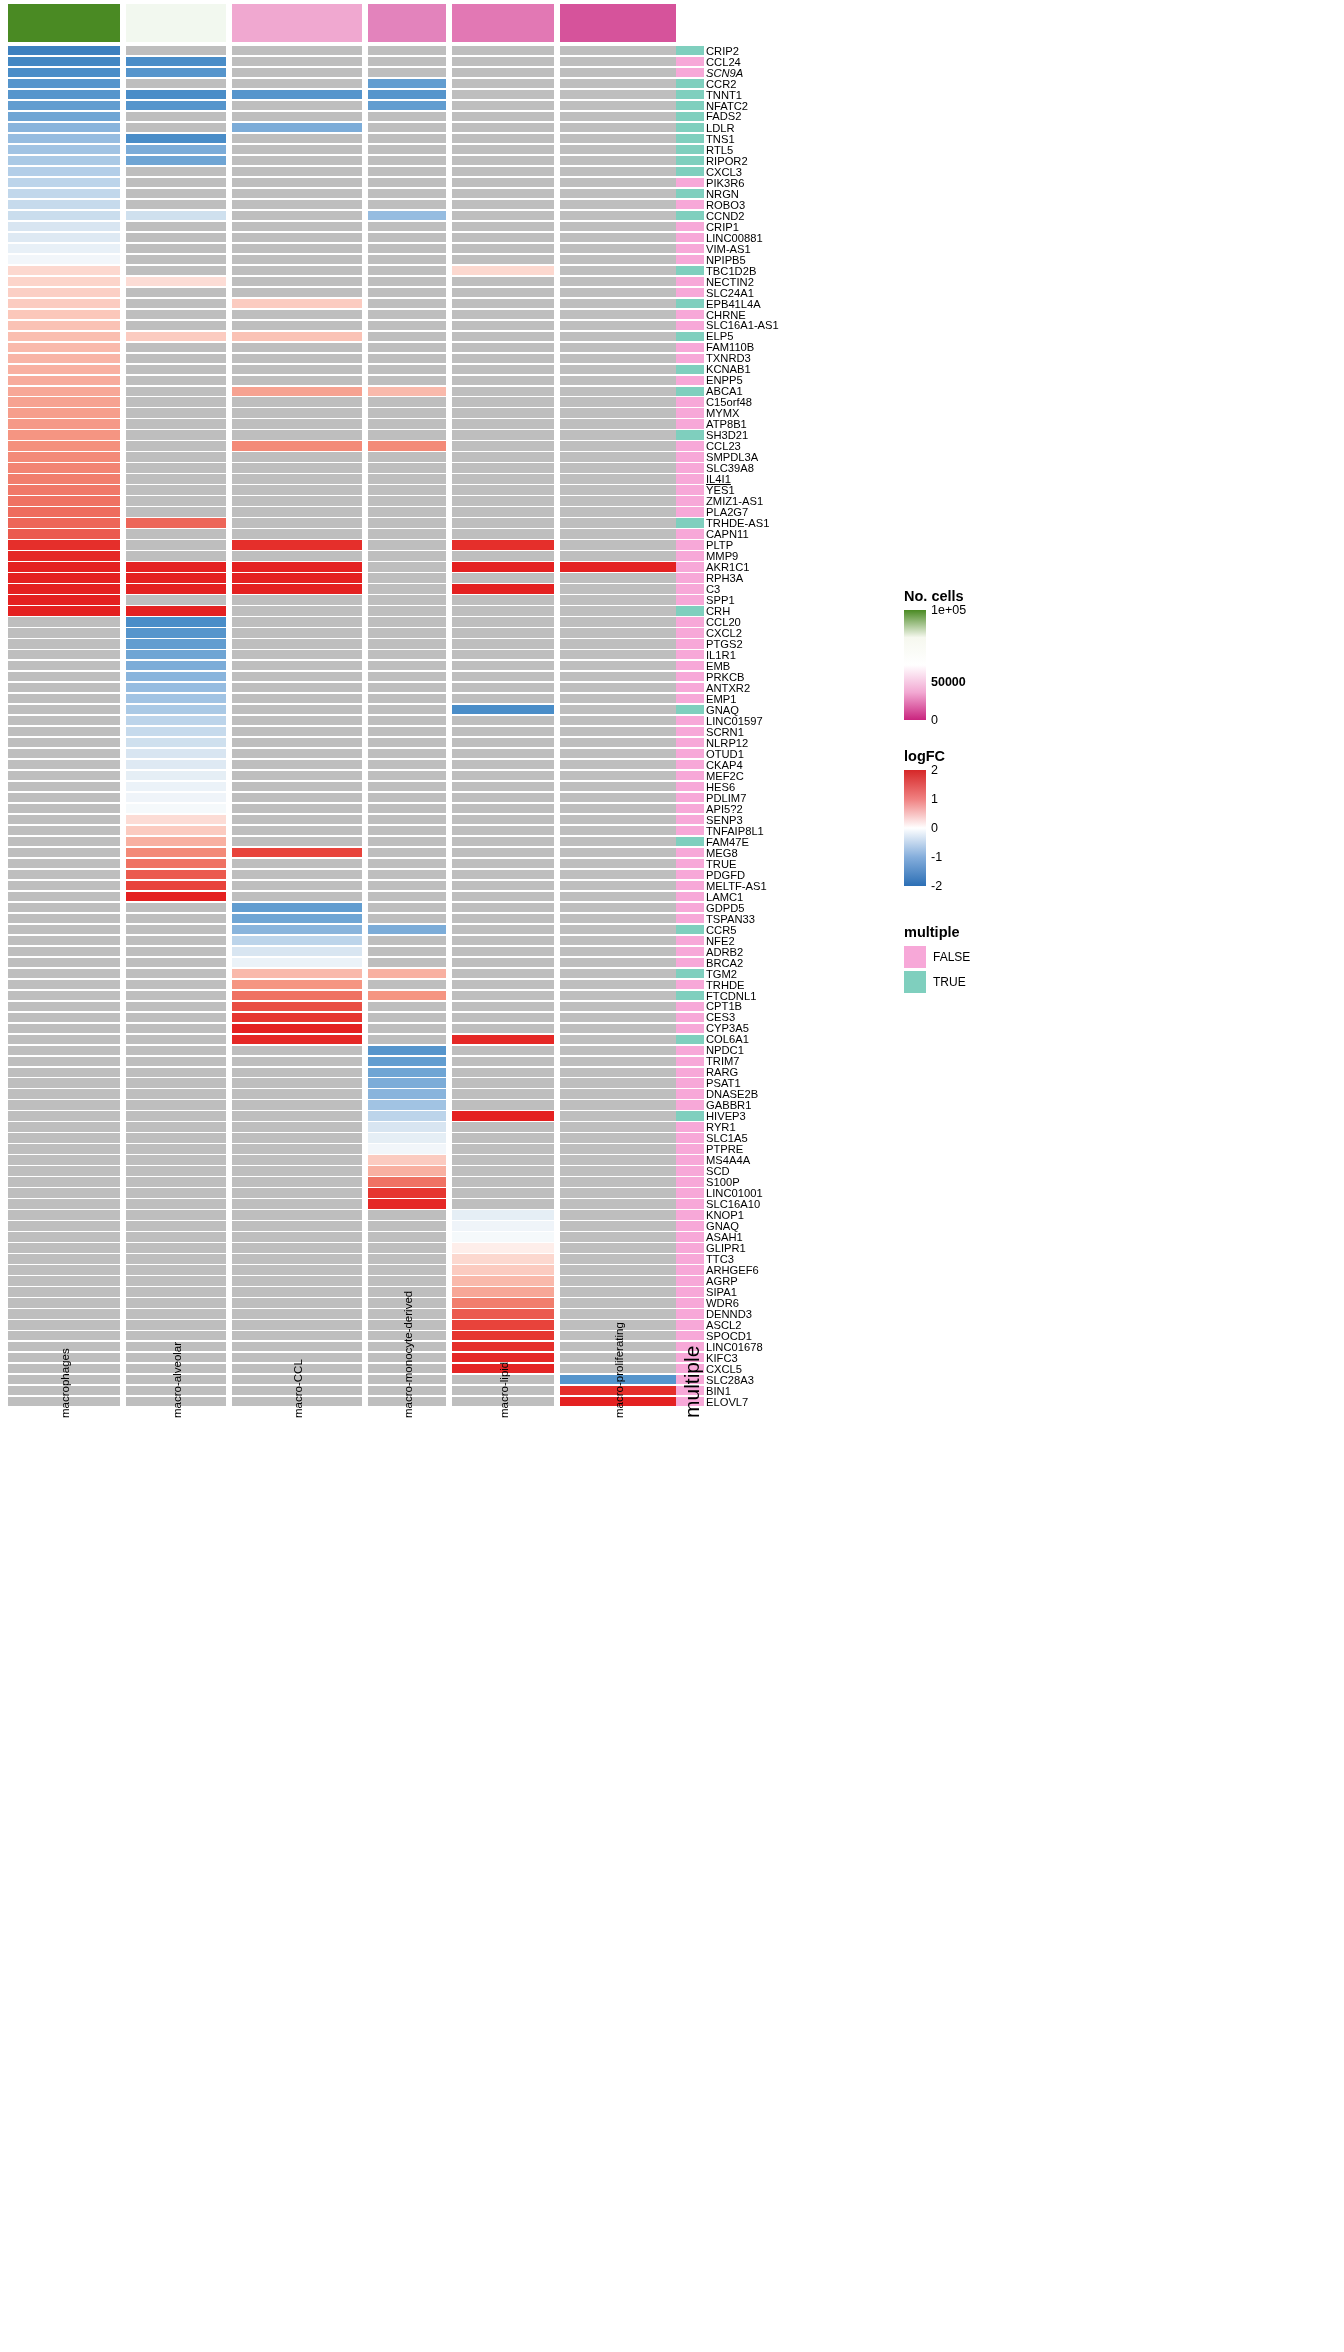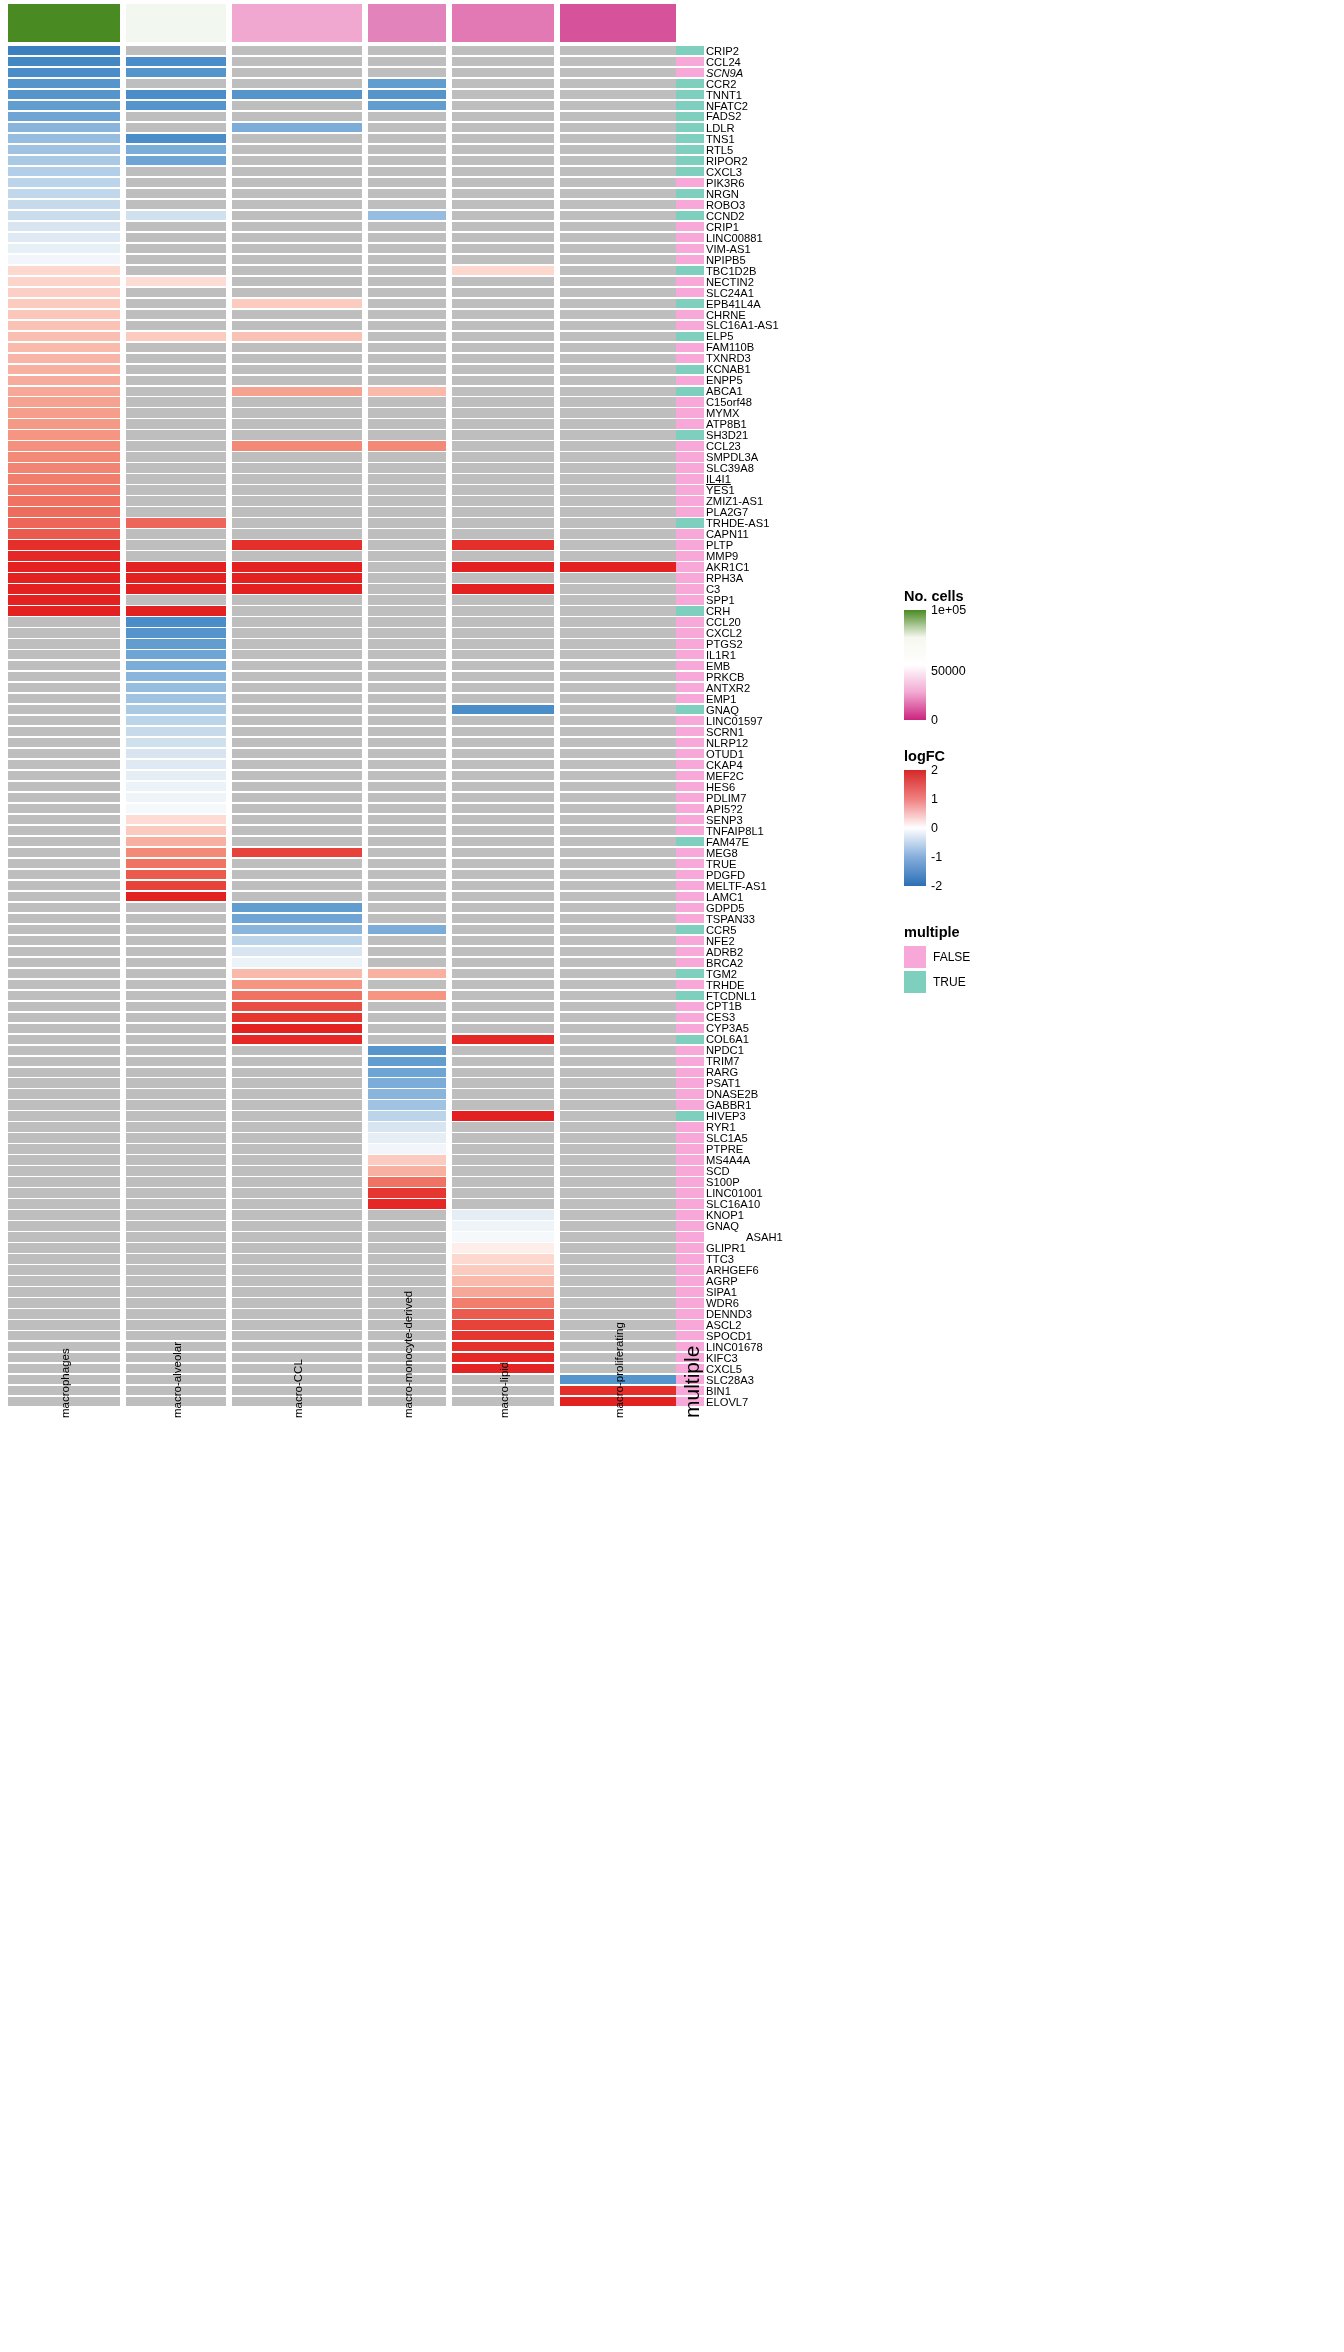--- a/index.html
+++ b/index.html
@@ -1038,21 +1038,21 @@
       <div class="gene-label" style="top: 1076.31px;">RYR1</div>
       <div class="gene-label" style="top: 1087.3px;">SLC1A5</div>
       <div class="gene-label" style="top: 1098.28px;">PTPRE</div>
       <div class="gene-label" style="top: 1109.26px;">MS4A4A</div>
       <div class="gene-label" style="top: 1120.25px;">SCD</div>
       <div class="gene-label" style="top: 1131.23px;">S100P</div>
       <div class="gene-label" style="top: 1142.21px;">LINC01001</div>
       <div class="gene-label" style="top: 1153.2px;">SLC16A10</div>
       <div class="gene-label" style="top: 1164.18px;">KNOP1</div>
       <div class="gene-label" style="top: 1175.17px;">GNAQ</div>
-      <div class="gene-label" style="top: 1186.15px; margin-left: 40px;">ASAH1</div>
+      <div class="gene-label" style="top: 1186.15px;">ASAH1</div>
       <div class="gene-label" style="top: 1197.13px;">GLIPR1</div>
       <div class="gene-label" style="top: 1208.12px;">TTC3</div>
       <div class="gene-label" style="top: 1219.1px;">ARHGEF6</div>
       <div class="gene-label" style="top: 1230.09px;">AGRP</div>
       <div class="gene-label" style="top: 1241.07px;">SIPA1</div>
       <div class="gene-label" style="top: 1252.05px;">WDR6</div>
       <div class="gene-label" style="top: 1263.04px;">DENND3</div>
       <div class="gene-label" style="top: 1274.02px;">ASCL2</div>
       <div class="gene-label" style="top: 1285px;">SPOCD1</div>
       <div class="gene-label" style="top: 1295.99px;">LINC01678</div>
@@ -1072,21 +1072,21 @@
       <div class="xlab" style="left: 612.5px; top: 1418px;">macro-proliferating</div>
       <div class="xlab-mult" style="left: 680px; top: 1418px;">multiple</div>
     </div>
 
   <div class="legend" style="left:904px;top:588px;">
     <div class="legend-title">No. cells</div>
     <div class="grad-wrap" style="margin-top:4px;">
       <div class="grad-bar" id="grad-cells" style="height: 110px; background: linear-gradient(rgb(74, 138, 35), rgb(246, 248, 239), rgb(255, 255, 255), rgb(242, 168, 210), rgb(201, 36, 126));"></div>
       <div class="grad-ticks" style="height:110px;" id="ticks-cells">
           <div class="grad-tick" style="top: -6px;">1e+05</div>
-          <div class="grad-tick" style="top: 55px;">50000</div>
+          <div class="grad-tick" style="top: 66px; font-weight: bold;">50000</div>
           <div class="grad-tick" style="top: 104px;">0</div>
         </div>
     </div>
   </div>
 
   <div class="legend" style="left:904px;top:748px;">
     <div class="legend-title">logFC</div>
     <div class="grad-wrap" style="margin-top:4px;">
       <div class="grad-bar" id="grad-logfc" style="height: 116px; background: linear-gradient(rgb(214, 39, 40), rgb(240, 128, 128), rgb(255, 255, 255), rgb(133, 174, 220), rgb(44, 111, 181));"></div>
       <div class="grad-ticks" style="height:116px;" id="ticks-logfc">

